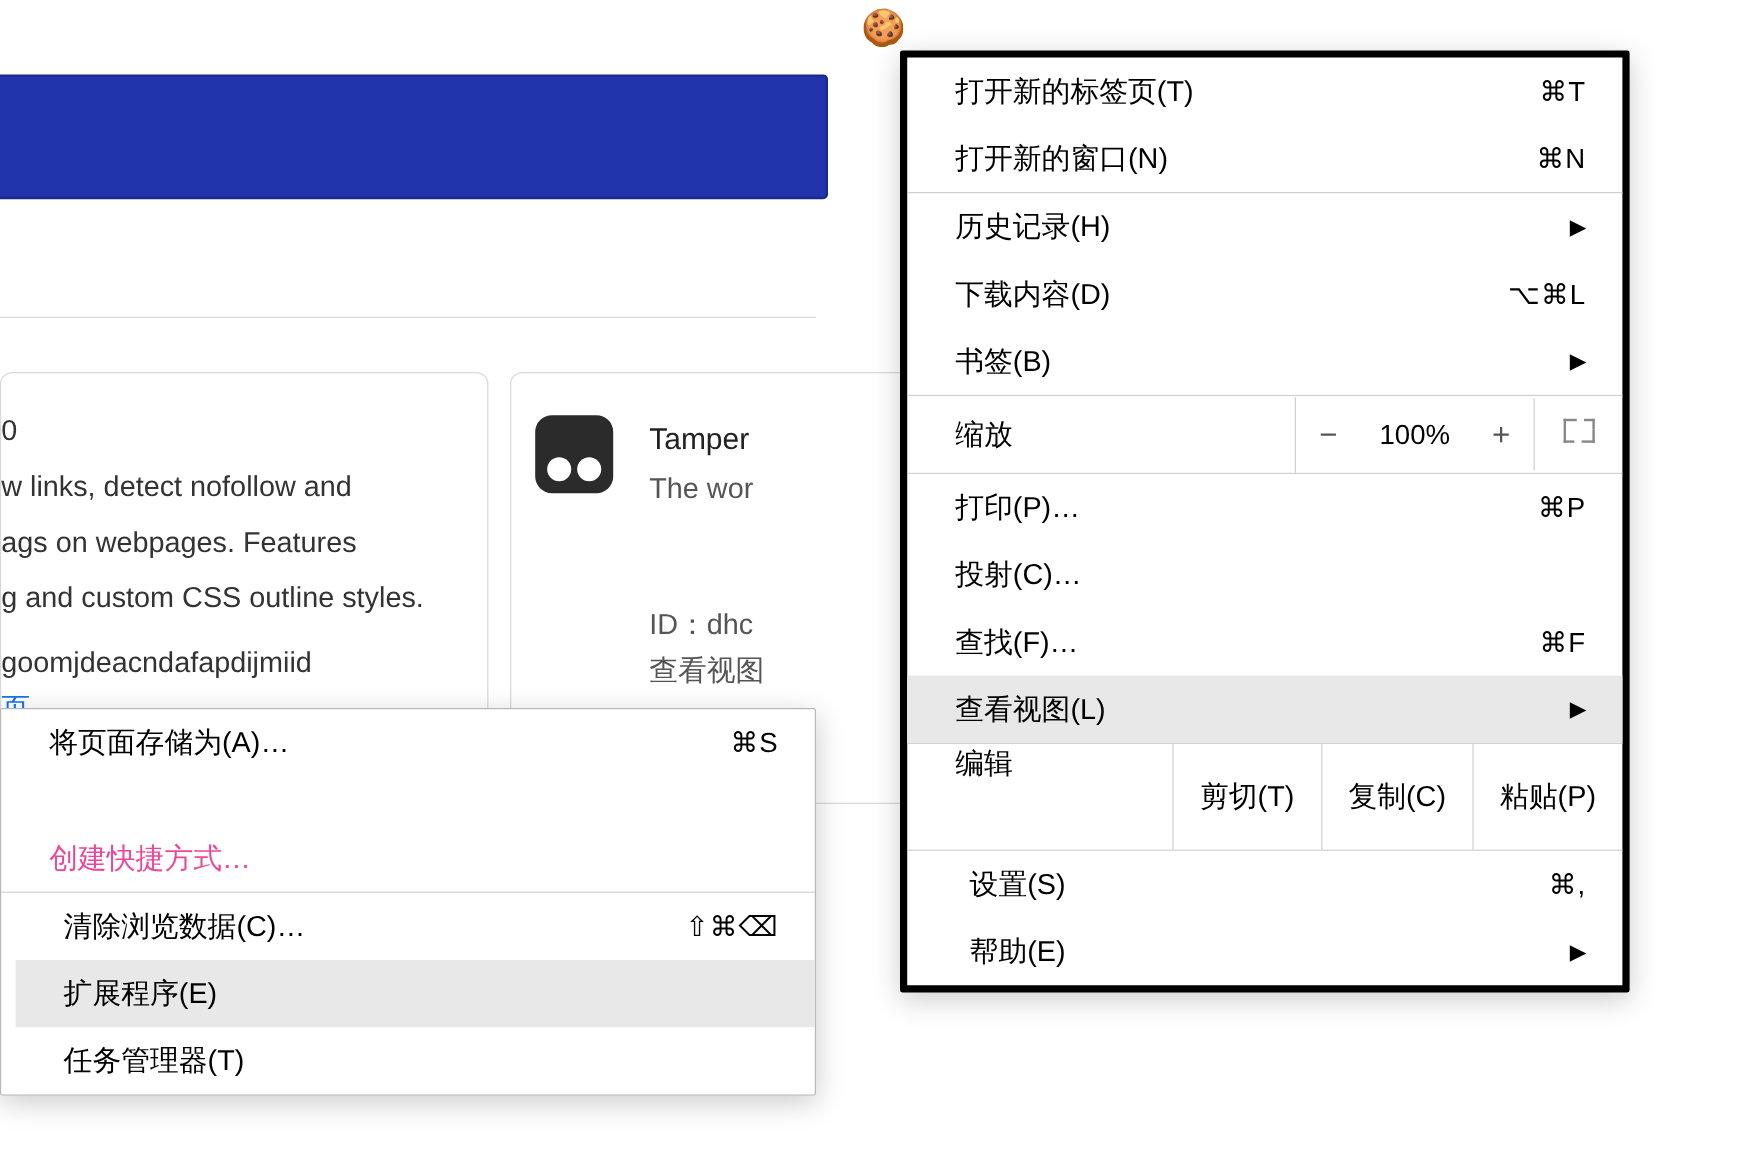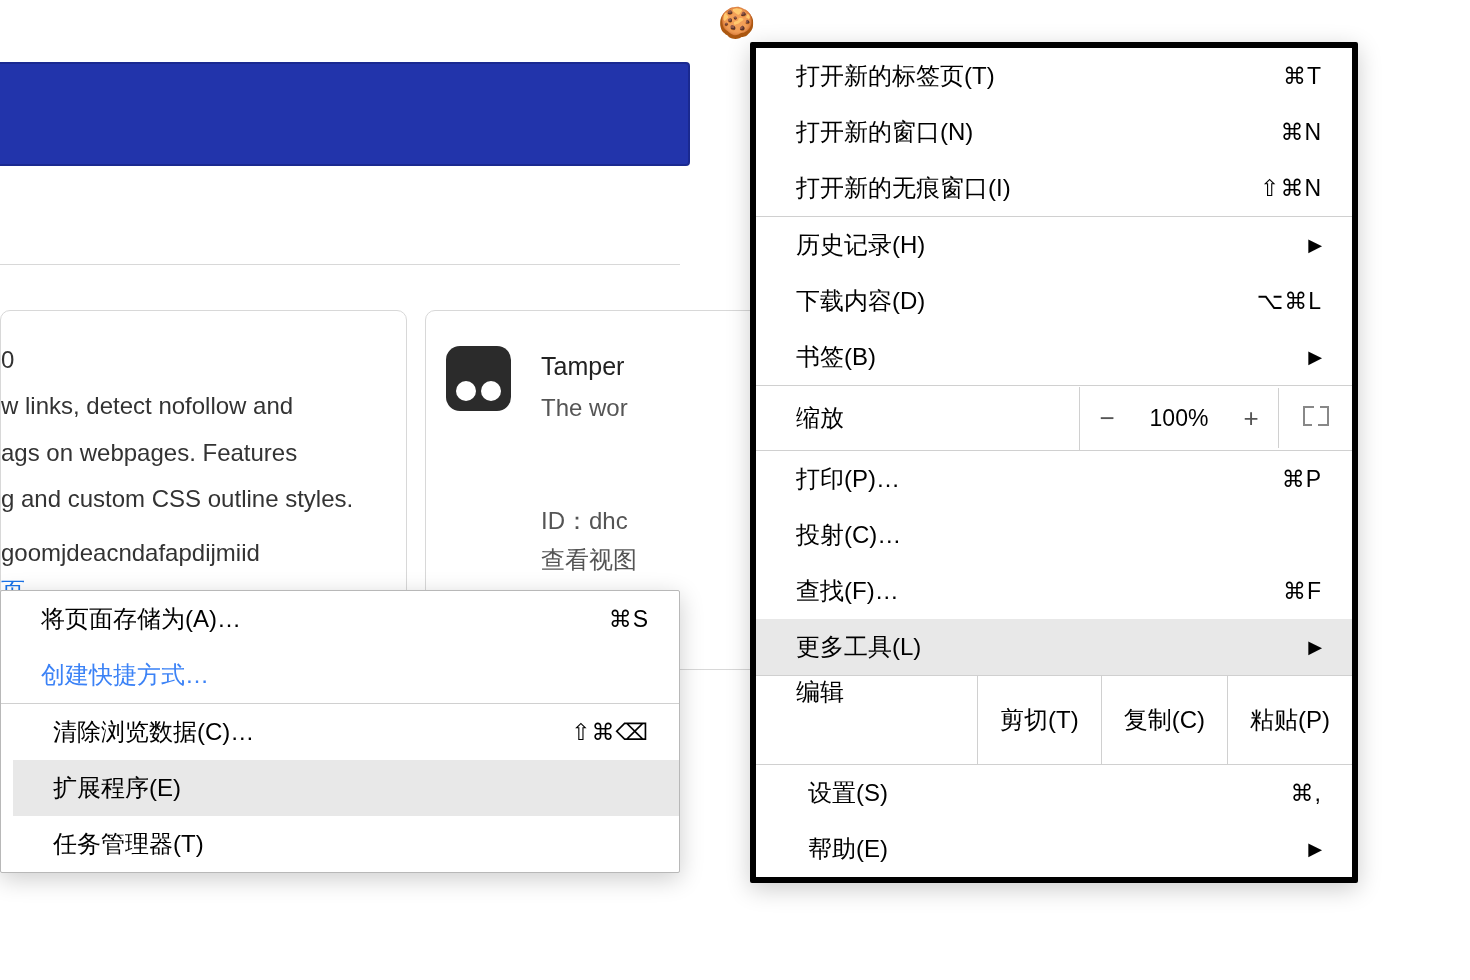--- a/index.html
+++ b/index.html
@@ -310,21 +310,22 @@
       width: 680px;
       background: #fff;
       border: 1px solid #b8b8b8;
       border-radius: 2px;
       box-shadow: 0 6px 24px rgba(0,0,0,0.2);
       font-size: 24px;
       color: #000;
     }
     
     .submenu .menu-item.disabled .label {
-      color: #3b82f6;
+      color: #ec4899;
+      margin-top: 40px;
     }
     
     .delete-icon-shortcut {
       display: inline-flex;
       align-items: center;
       font-size: 23px;
     }
   </style>
 </head>
 <body>
@@ -360,24 +361,20 @@
 <div class="main-menu">
   <div class="menu-section">
     <div class="menu-item">
       <span class="label">打开新的标签页(T)</span>
       <span class="shortcut">⌘T</span>
     </div>
     <div class="menu-item">
       <span class="label">打开新的窗口(N)</span>
       <span class="shortcut">⌘N</span>
     </div>
-    <div class="menu-item">
-      <span class="label">打开新的无痕窗口(I)</span>
-      <span class="shortcut">⇧⌘N</span>
-    </div>
   </div>
 
   <div class="menu-section">
     <div class="menu-item">
       <span class="label">历史记录(H)</span>
       <span class="arrow">▶</span>
     </div>
     <div class="menu-item">
       <span class="label">下载内容(D)</span>
       <span class="shortcut">⌥⌘L</span>
@@ -408,21 +405,21 @@
       <span class="shortcut">⌘P</span>
     </div>
     <div class="menu-item">
       <span class="label">投射(C)…</span>
     </div>
     <div class="menu-item">
       <span class="label">查找(F)…</span>
       <span class="shortcut">⌘F</span>
     </div>
     <div class="menu-item highlighted">
-      <span class="label">更多工具(L)</span>
+      <span class="label">查看视图(L)</span>
       <span class="arrow">▶</span>
     </div>
   </div>
 
   <div class="edit-row">
     <div class="edit-label">编辑</div>
     <div class="edit-btn">剪切(T)</div>
     <div class="edit-btn">复制(C)</div>
     <div class="edit-btn">粘贴(P)</div>
   </div>

